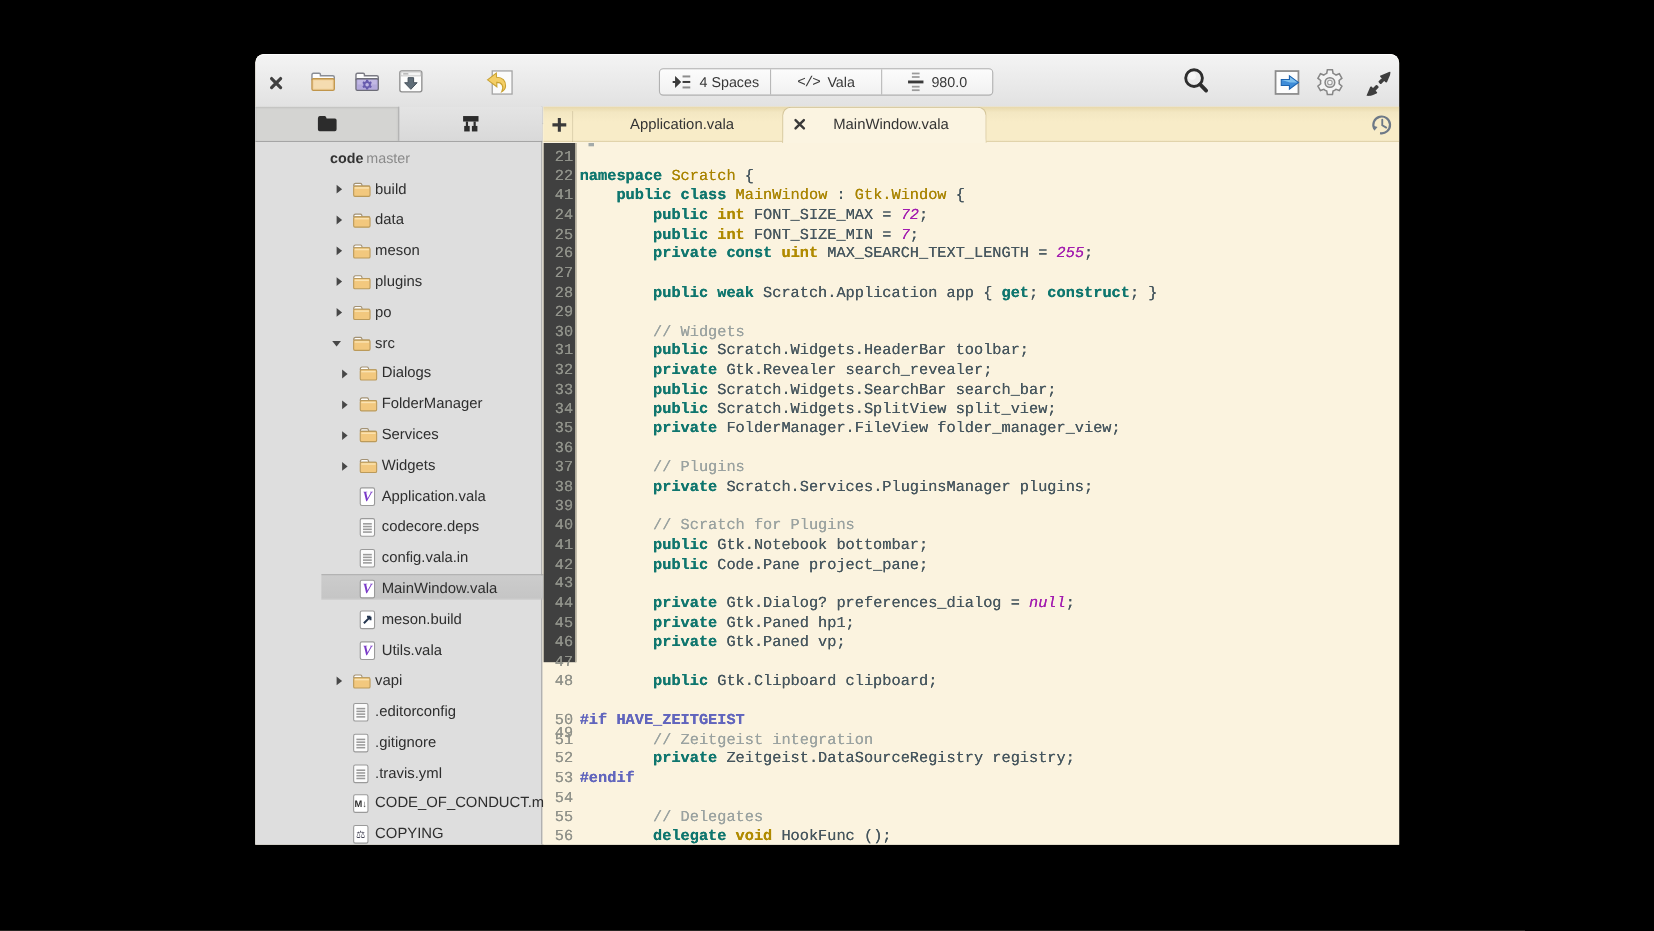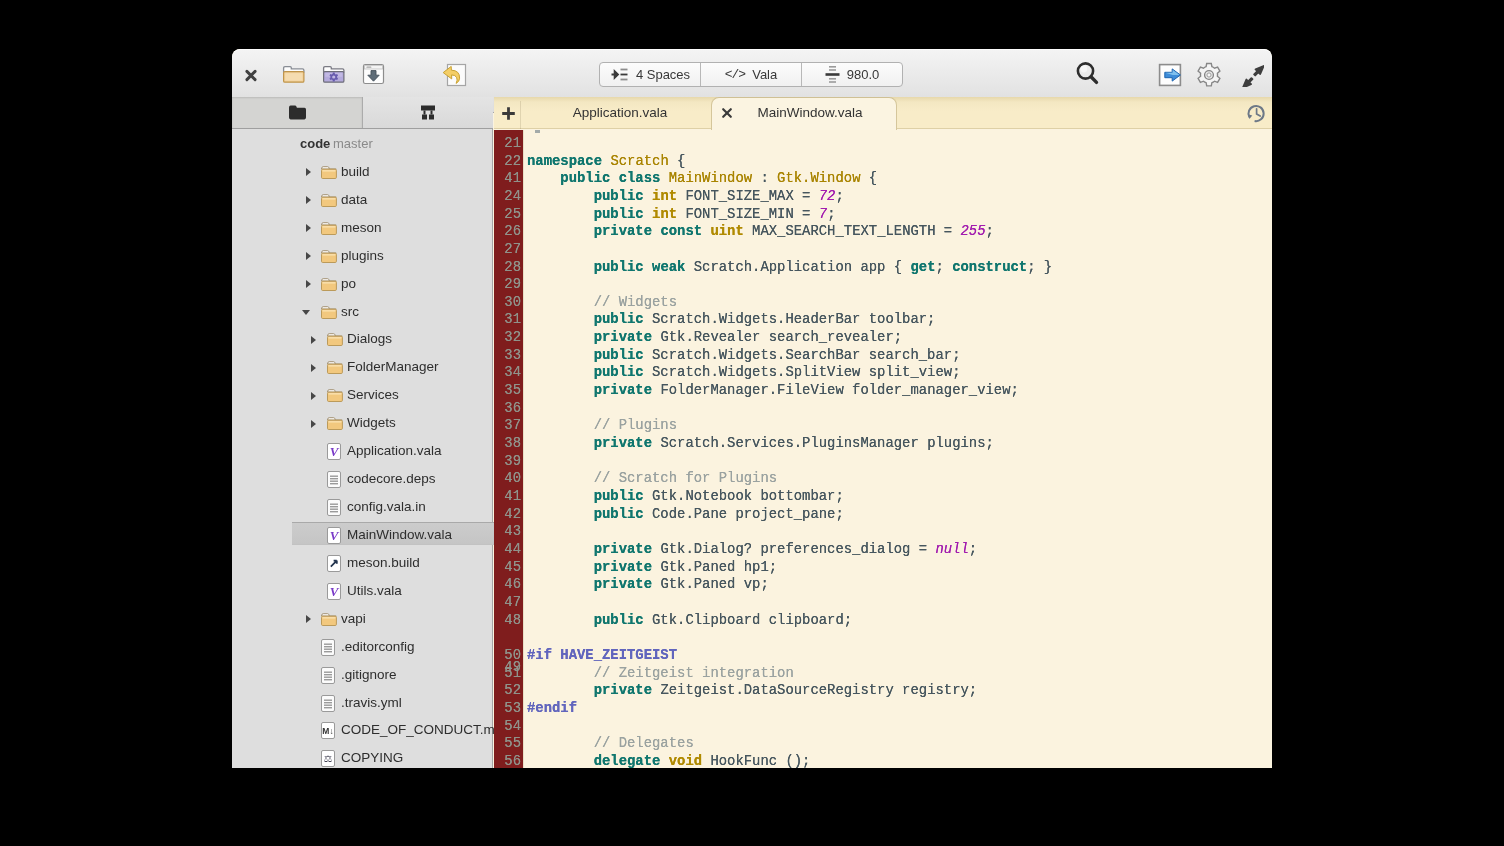--- a/index.html
+++ b/index.html
@@ -24,21 +24,21 @@
 .exp{position:absolute;top:10.5px;width:0;height:0;border-left:5.5px solid #474747;border-top:4px solid transparent;border-bottom:4px solid transparent;}
 .expd{position:absolute;top:12px;width:0;height:0;border-top:5.5px solid #474747;border-left:4px solid transparent;border-right:4px solid transparent;}
 .sel{position:absolute;left:0;width:261px;height:23px;background:linear-gradient(#cccccc,#c5c5c5);border-top:1px solid #a9a9a9;border-bottom:1px solid #c2c2c2;}
 
 #codearea{position:absolute;left:262px;top:48px;width:778px;height:671px;background:#fbf3df;}
 #tabbar{position:absolute;left:0;top:0;width:778px;height:32px;background:linear-gradient(#e7d8ab 0px,#f3e7c2 5px,#f8ecc8 14px);border-bottom:1px solid #ded0a6;}
 #activetab{position:absolute;left:217px;top:0;width:186px;height:33px;background:#fbf4e1;border-left:1px solid #d5c69b;border-right:1px solid #d5c69b;border-top:1px solid #cfc094;border-radius:8px 8px 0 0;}
 .tabdiv{position:absolute;top:4px;height:28px;width:1px;background:rgba(60,45,10,0.12);}
 .tablbl{position:absolute;top:0;height:32px;line-height:32px;font-size:13.5px;color:#333;text-align:center;}
 #codewrap{position:absolute;left:0;top:33px;width:778px;height:638px;overflow:hidden;}
-#gutter{position:absolute;left:0;top:0;width:30px;height:638px;background:#7f1d1d;border-right:1px solid #e7dfc6;}
+#gutter{position:absolute;left:0;top:0;width:30px;height:472px;background:#404040;border-right:1px solid #e7dfc6;}
 .gn{position:absolute;right:2px;height:18px;line-height:18px;font-family:"Liberation Mono",monospace;font-size:13.9px;color:#90928a;text-shadow:0 0 .45px currentColor;}
 .cl{position:absolute;left:33px;height:18px;line-height:18px;font-family:"Liberation Mono",monospace;font-size:13.9px;color:#46565e;white-space:pre;text-shadow:0 0 .45px currentColor;}
 .k{color:#0f766e;font-weight:bold;}
 .t{color:#b08a00;font-weight:bold;text-align:right;}
 .c{color:#a98400;}
 .n{color:#a21caf;font-style:italic;}
 .cm{color:#9aa2a0;}
 .pp{color:#6165bd;font-weight:bold;}
 </style>
 </head>

